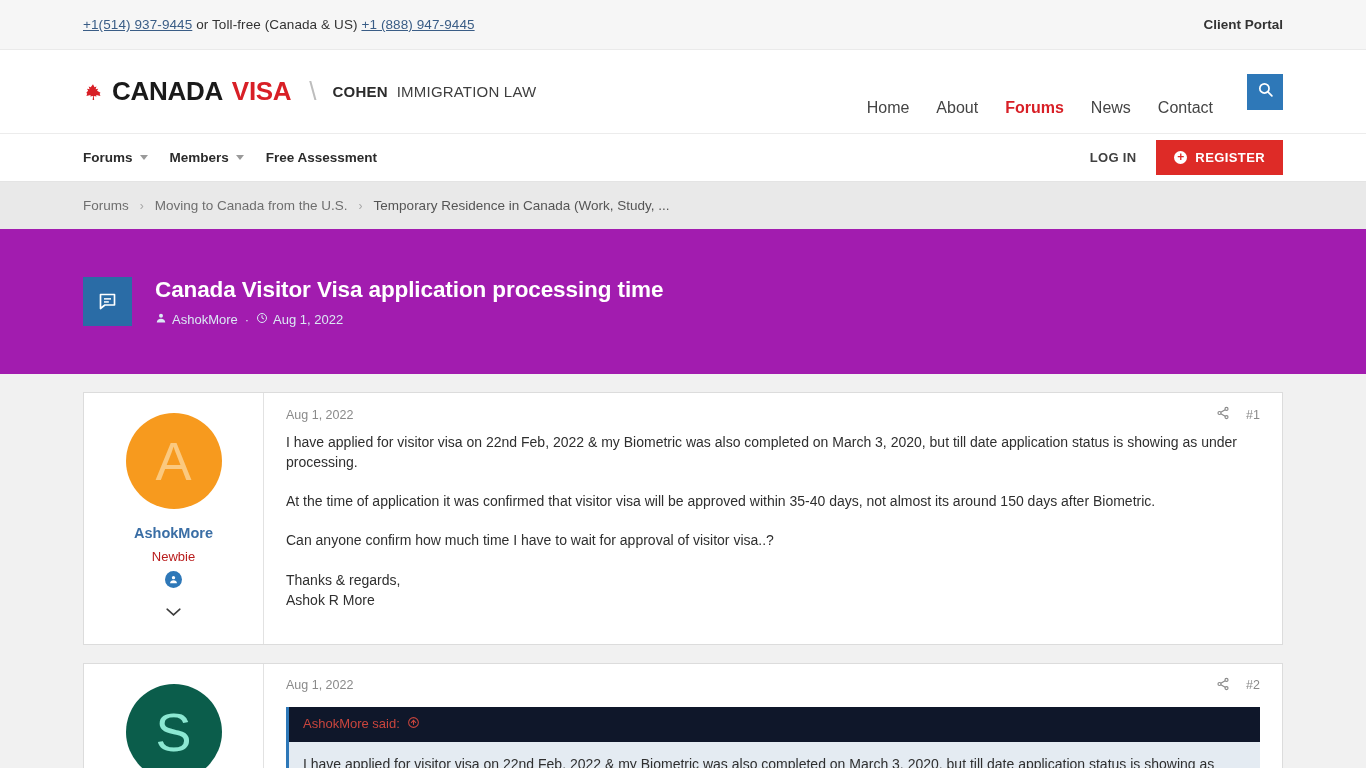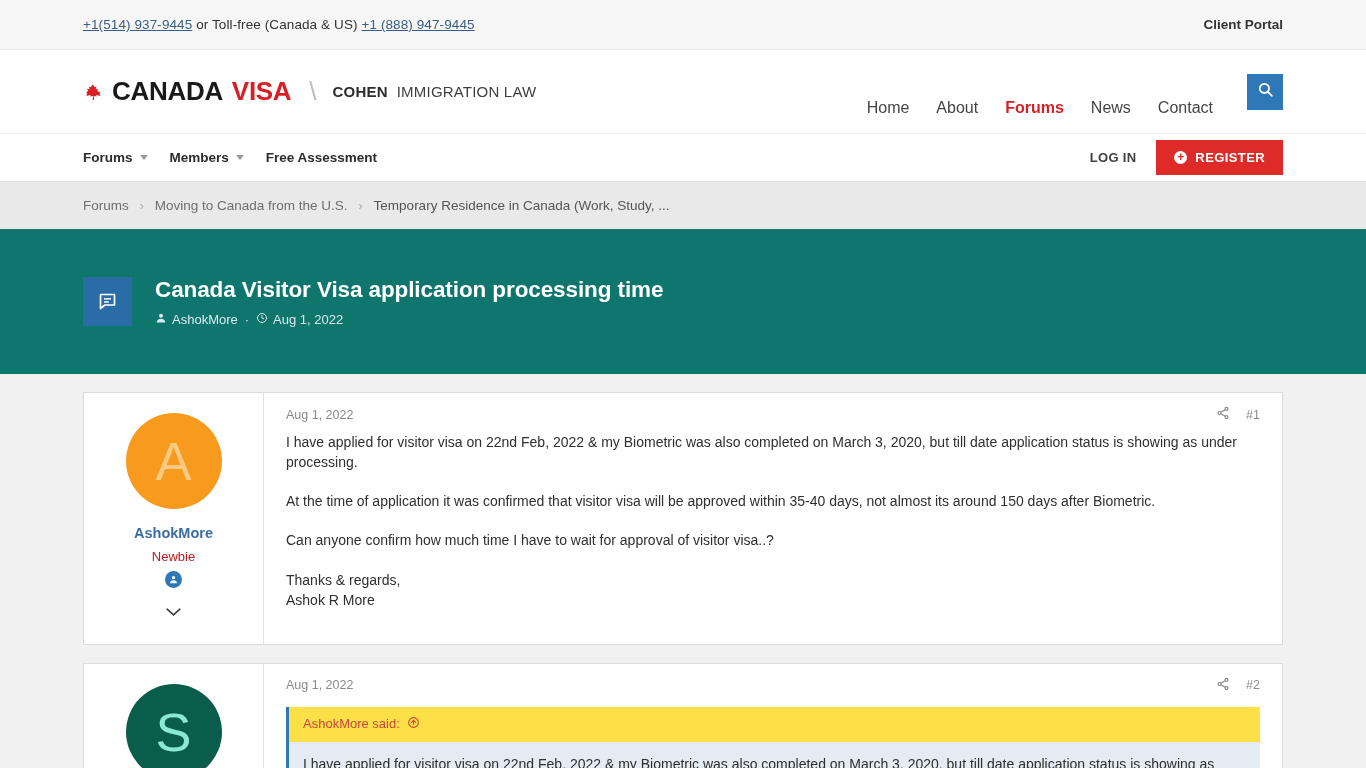--- a/index.html
+++ b/index.html
@@ -191,21 +191,21 @@
     padding: 0 83px;
     gap: 11px;
     font-size: 13.5px;
   }
   .breadcrumb a { color: #6f6f6f; text-decoration: none; cursor: pointer; }
   .breadcrumb .current { color: #555; }
   .bc-sep { color: #a8a8a8; font-size: 12px; }
 
   
   .banner {
-    background: #0f766e;
+    background: #a21caf;
     height: 145px;
     display: flex;
     align-items: center;
     padding: 0 83px;
   }
   .banner-inner { display: flex; align-items: center; gap: 23px; }
   .banner-icon {
     width: 49px; height: 49px;
     background: #2a6ca6;
     display: flex;
@@ -315,21 +315,21 @@
   }
   .post-text p { margin-bottom: 19px; }
   .post-text p:last-child { margin-bottom: 16px; }
 
   
   .quote {
     border-left: 3px solid #2e78b8;
     margin-top: 4px;
   }
   .quote-head {
-    background: #fde047;
+    background: #0f172a;
     color: #c9453d;
     font-size: 13px;
     padding: 9px 14px 10px;
     display: flex;
     align-items: center;
     gap: 7px;
   }
   .quote-body {
     background: #e4ebf2;
     padding: 12px 14px;

